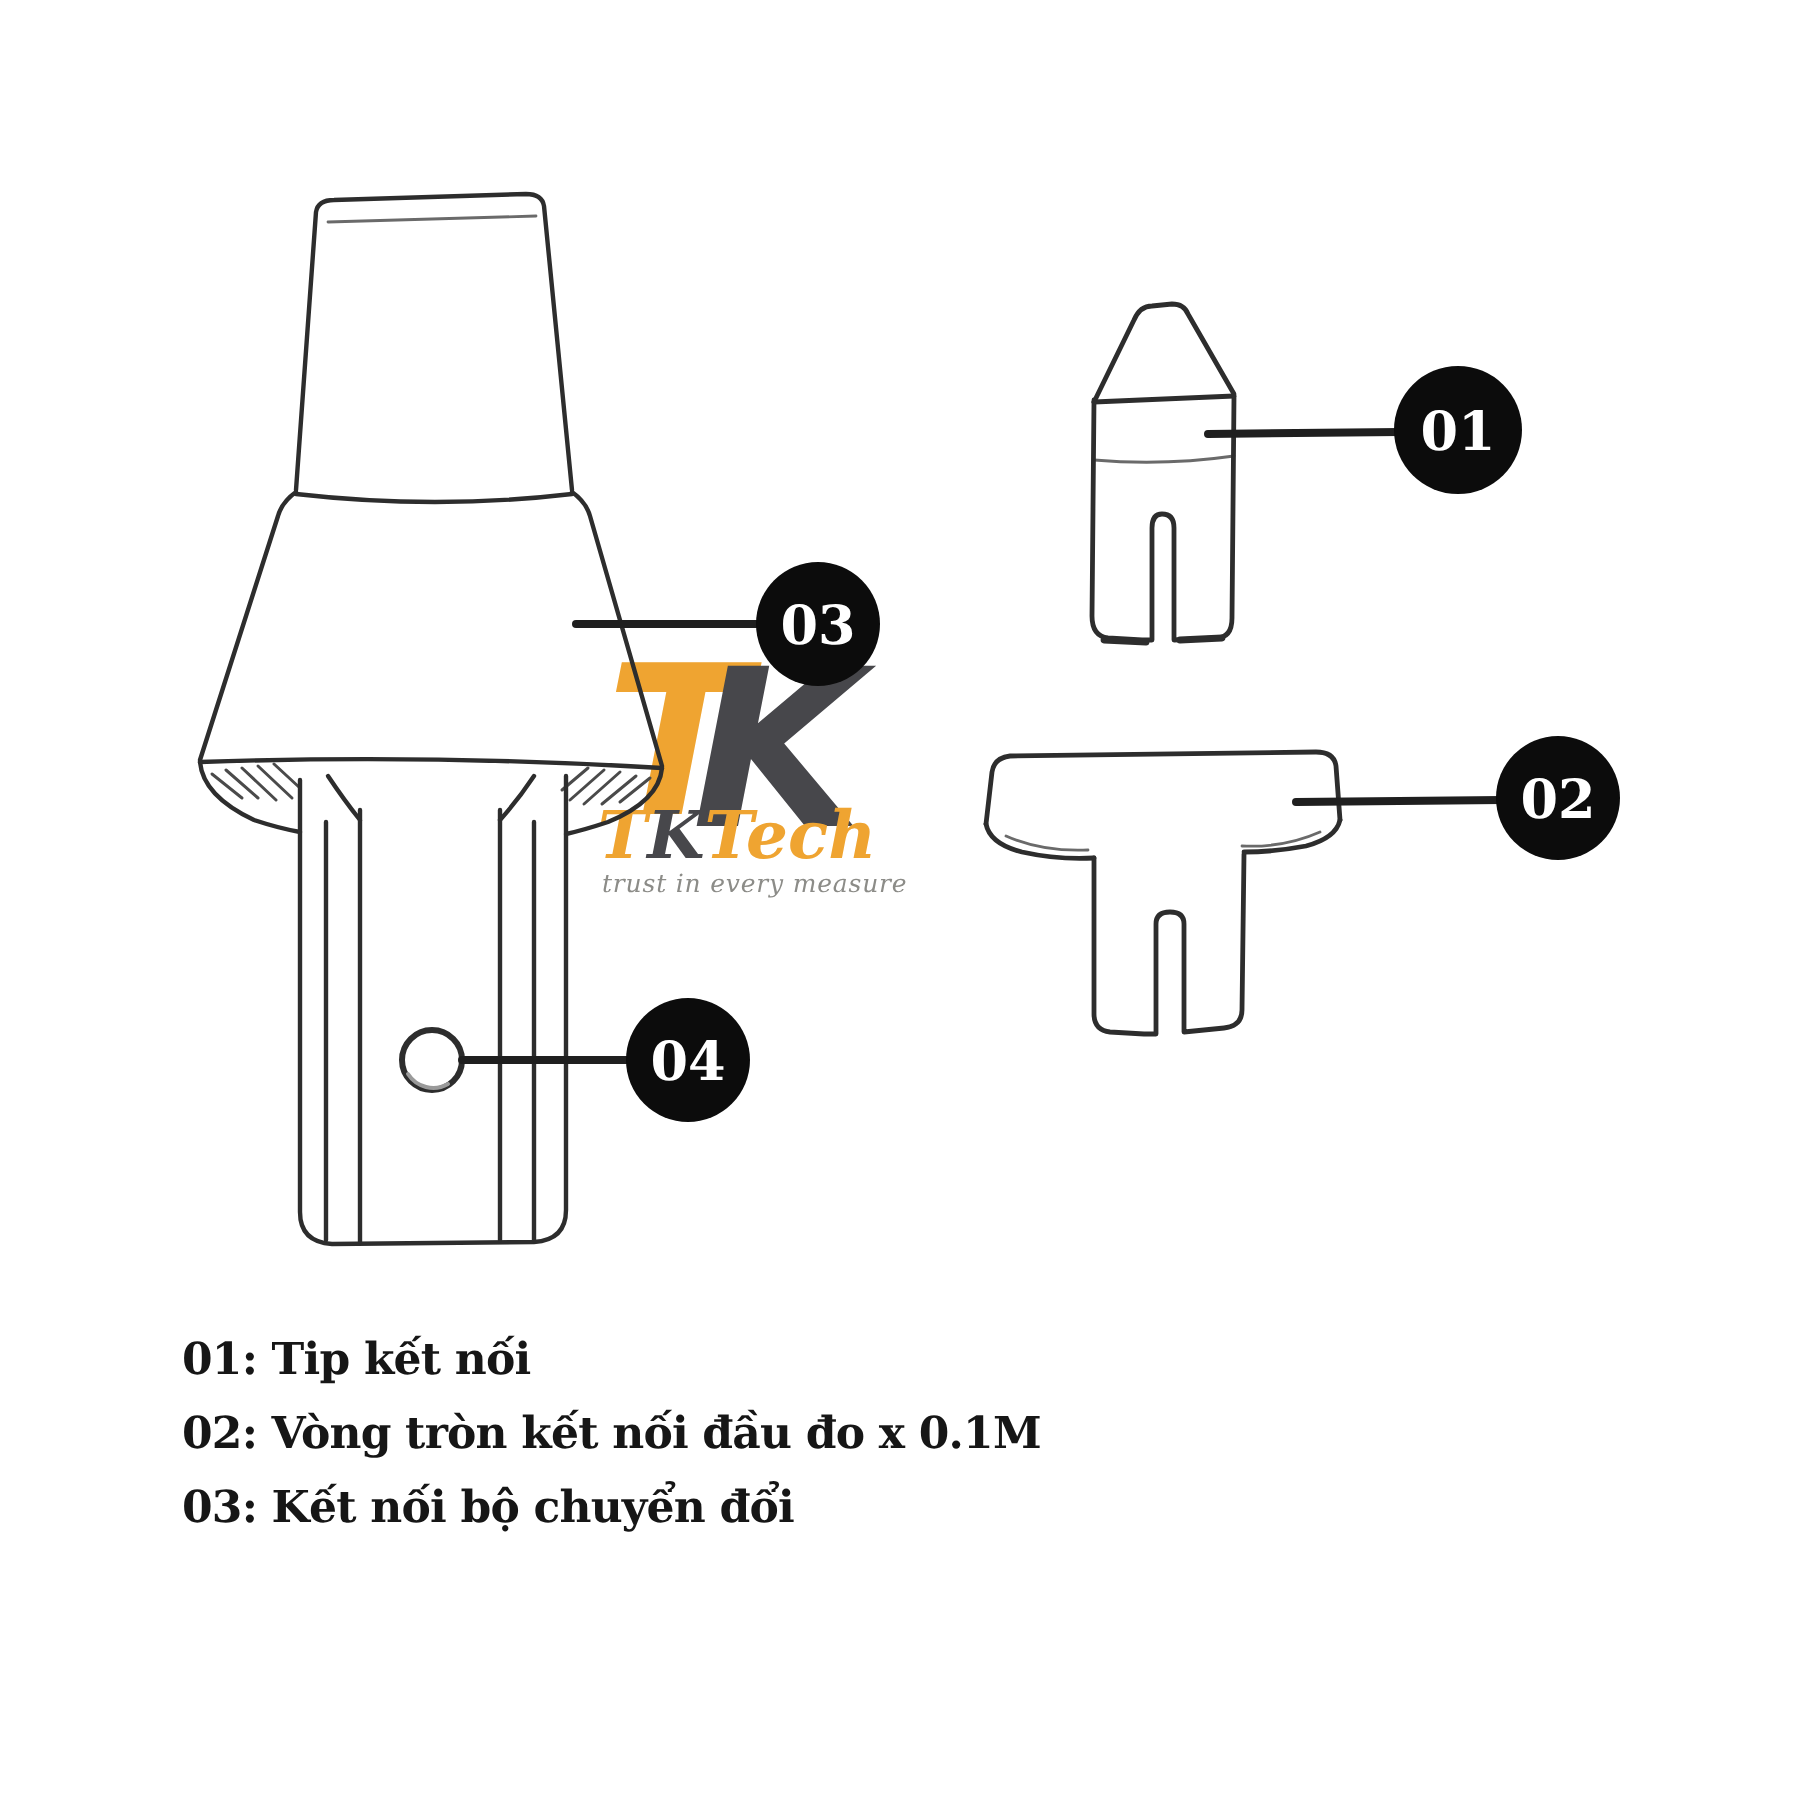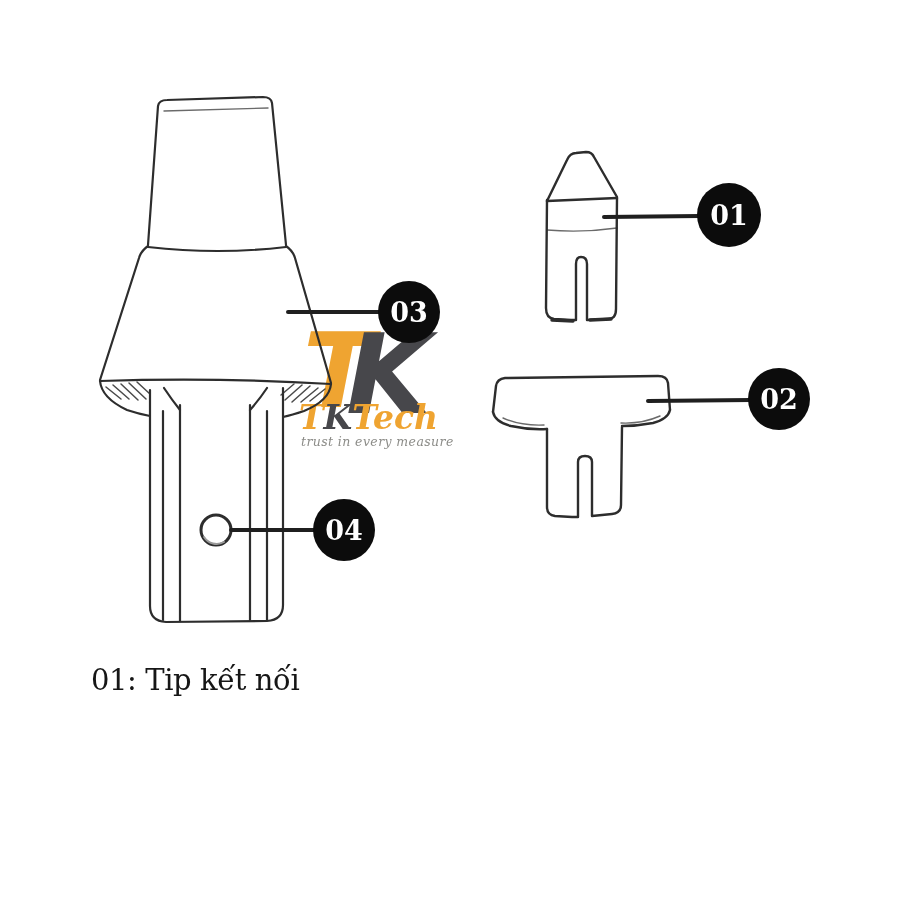--- a/index.html
+++ b/index.html
@@ -1,20 +1,20 @@
 <!DOCTYPE html>
 <html><head>
 <meta charset="utf-8">
 <style>
   html,body{margin:0;padding:0;background:#ffffff;}
   .canvas{position:relative;width:900px;height:900px;background:#ffffff;overflow:hidden;
           font-family:"DejaVu Serif", serif;}
   .diagram-svg{position:absolute;left:0;top:0;}
-  .legend{position:absolute;left:91px;top:662px;color:#161616;font-weight:normal;
-          font-size:29px;line-height:37px;letter-spacing:-0.4px;white-space:nowrap;}
+  .legend{position:absolute;left:91px;top:662px;color:#161616;font-weight:bold;
+          font-size:22px;line-height:37px;letter-spacing:-0.4px;white-space:nowrap;}
   .legend-line{height:37px;}
 </style>
 </head>
 <body>
 
 <div class="canvas">
 
   <svg class="diagram-svg" width="900" height="900" viewBox="0 0 900 900">
 
     <g>
@@ -102,15 +102,17 @@
       </g>
       <g>
         <circle cx="344" cy="530" r="31" fill="#0c0c0c"></circle>
         <text x="344" y="540">04</text>
       </g>
     </g>
   </svg>
 
   <div class="legend">
     <div class="legend-line">01: Tip kết nối</div>
+    <div class="legend-line">02: Vòng tròn kết nối đầu đo x 0.1M</div>
+    <div class="legend-line">03: Kết nối bộ chuyển đổi</div>
   </div>
 
 </div>
 
 </body></html>

